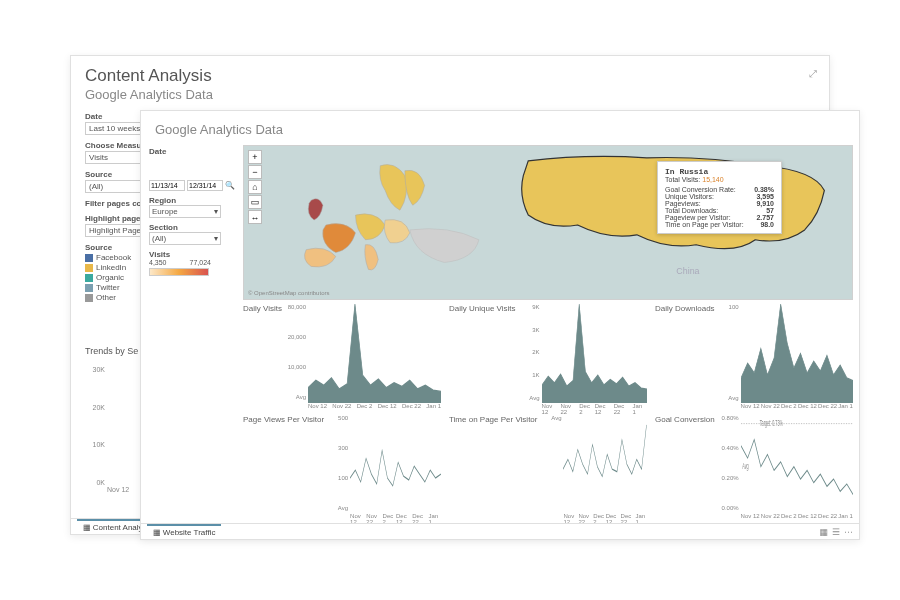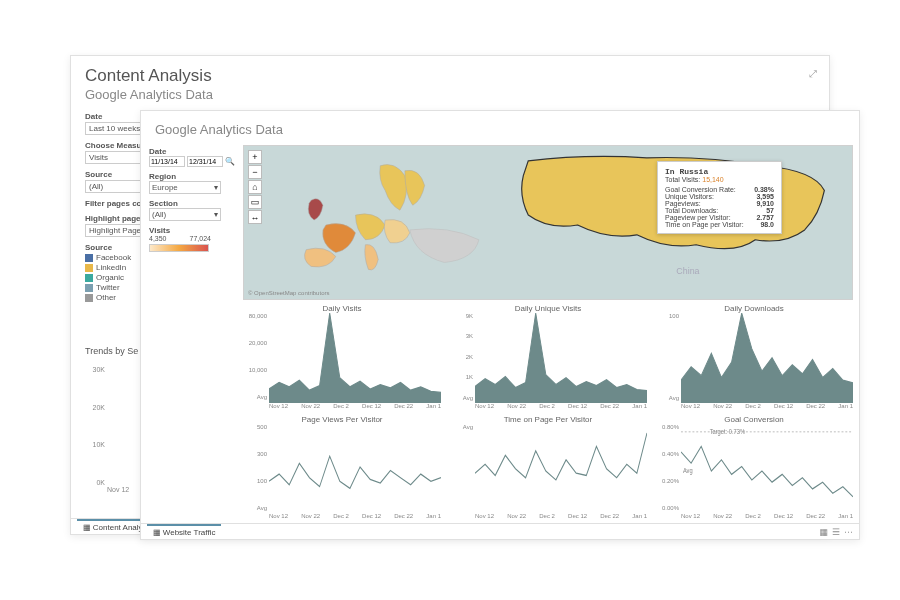--- a/index.html
+++ b/index.html
@@ -19,37 +19,37 @@
   .legend-item { display: flex; align-items: center; gap: 3px; font-size: 8px; margin: 1px 0; }
   .swatch { width: 8px; height: 8px; }
   .back-cols { flex: 1; display: flex; gap: 40px; padding-left: 20px; }
   .back-col-title { font-size: 10px; color: #555; text-align: center; }
   .vis { color: #d9822b; }
   .popout { position: absolute; right: 12px; top: 12px; font-size: 10px; color: #999; }
   .front-body { display: flex; flex: 1; overflow: hidden; }
   .front-side { width: 98px; padding: 6px 8px; font-size: 8px; color: #555; }
   .fs-row { margin-bottom: 5px; }
   .fs-lbl { font-weight: bold; font-size: 8px; }
-  .date-inputs { display: flex; gap: 2px; align-items: center; }
+  .date-inputs { display: flex; gap: 2px; align-items: center; margin-top: 24px; }
   .dinp { border: 1px solid #ccc; width: 36px; font-size: 7px; padding: 1px; }
   .sel { border: 1px solid #ccc; width: 72px; font-size: 8px; padding: 1px 2px; display: flex; justify-content: space-between; background: #fff; }
   .grad { height: 8px; width: 60px; background: linear-gradient(90deg,#fde8c8,#f4a843,#d9534f); border: 1px solid #ccc; margin-top: 2px; }
   .grad-row { display: flex; justify-content: space-between; width: 62px; font-size: 7px; }
   .front-main { flex: 1; display: flex; flex-direction: column; padding: 4px 6px 0 4px; }
   .map-wrap { position: relative; height: 155px; background: #c8d8d8; border: 1px solid #d0d0d0; }
   .mapsvg { width: 100%; height: 100%; }
   .zoom { position: absolute; left: 4px; top: 4px; display: flex; flex-direction: column; }
   .zbtn { width: 14px; height: 14px; background: #fff; border: 1px solid #bbb; font-size: 9px; line-height: 12px; text-align: center; margin-bottom: 1px; cursor: pointer; }
   .tooltip { position: absolute; right: 70px; top: 15px; background: #fff; border: 1px solid #ccc; box-shadow: 0 1px 4px rgba(0,0,0,0.2); padding: 5px 7px; font-size: 7px; color: #444; width: 125px; }
   .tooltip .tt-title { font-weight: bold; font-size: 8px; font-family: Liberation Mono, monospace; }
   .tooltip .tt-total { margin-bottom: 3px; }
   .tt-row { display: flex; justify-content: space-between; }
   .attrib { position: absolute; left: 4px; bottom: 3px; font-size: 6px; color: #888; }
   .charts { display: grid; grid-template-columns: 1fr 1fr 1fr; grid-template-rows: 1fr 1fr; gap: 2px 8px; flex: 1; padding-top: 4px; }
-  .chart { display: flex; flex-direction: column; }
+  .chart { display: flex; flex-direction: row; }
   .ctitle { font-size: 8px; color: #666; text-align: center; }
   .cplot { flex: 1; position: relative; }
   .cplot svg { width: 100%; height: 100%; }
   .yax { position: absolute; left: 0; top: 0; bottom: 12px; width: 26px; display: flex; flex-direction: column; justify-content: space-between; font-size: 6px; color: #888; text-align: right; padding-right: 2px; }
   .xax { position: absolute; left: 26px; right: 0; bottom: 0; height: 10px; display: flex; justify-content: space-between; font-size: 6px; color: #888; }
   .plotarea { position: absolute; left: 26px; right: 0; top: 0; bottom: 10px; }
   .footer { height: 16px; border-top: 1px solid #e0e0e0; display: flex; align-items: center; justify-content: space-between; padding: 0 6px; }
   .tab { font-size: 8px; padding: 2px 6px; border-top: 2px solid #5b8fa8; color: #444; }
   .ficons { display: flex; gap: 4px; font-size: 9px; color: #888; }
   .back-footer { position: absolute; bottom: 0; left: 0; right: 0; height: 16px; border-top: 1px solid #e0e0e0; display: flex; align-items: center; padding: 0 6px; }

